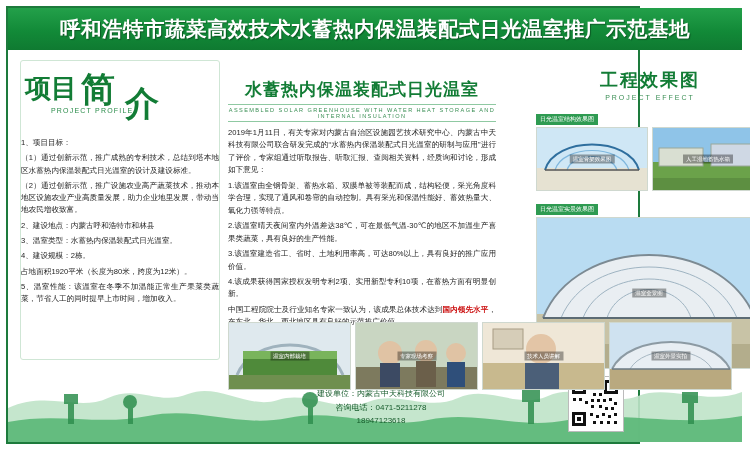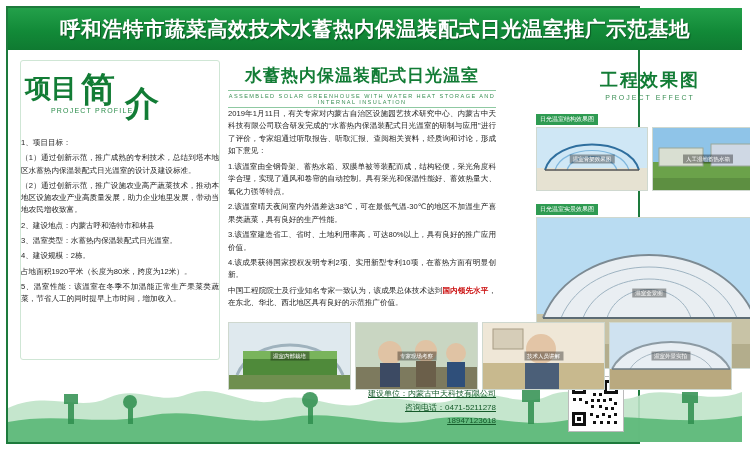--- a/index.html
+++ b/index.html
@@ -13,42 +13,42 @@
           background:linear-gradient(180deg,#23a04a 0%,#128a38 55%,#0f7a31 100%);
           display:flex;align-items:center;justify-content:center;}
   .header-title{color:#ffffff;font-size:20.5px;font-weight:bold;letter-spacing:0.5px;
                 text-shadow:1px 1px 1px rgba(0,0,0,.35);white-space:nowrap;}
 
   
   .hills{position:absolute;left:8px;bottom:8px;width:734px;height:92px;overflow:hidden;}
   .hills svg{display:block;}
 
   
-  .footer{position:absolute;right:150px;bottom:22px;width:230px;text-align:right;color:#155a2a;font-size:8px;line-height:1.7;text-decoration:underline;}
+  .footer{position:absolute;right:150px;bottom:22px;width:230px;text-align:center;color:#155a2a;font-size:8px;line-height:1.7;}
   .footer div{white-space:nowrap;}
   .qr{position:absolute;right:22px;bottom:18px;width:54px;height:54px;background:#ffffff;border:1px solid #bbb;}
   .qr svg{display:block;}
 
   
   .left-panel{position:absolute;left:20px;top:60px;width:200px;height:300px;
               background:#ffffff;border:1px solid #cfe6d5;border-radius:3px;padding:6px 0;box-sizing:border-box;}
   .pp-title{position:relative;height:56px;}
   .pp-x{position:absolute;left:4px;top:4px;font-size:26px;font-weight:bold;color:#127c35;}
   .pp-jian{position:absolute;left:60px;top:0px;font-size:34px;font-weight:bold;color:#127c35;}
   .pp-jie{position:absolute;left:104px;top:14px;font-size:34px;font-weight:bold;color:#127c35;}
   .pp-en{position:absolute;left:30px;top:40px;font-size:7px;letter-spacing:1.2px;color:#2a8c4a;}
   .pp-body{font-size:7.6px;line-height:1.62;color:#1d1d1d;margin-top:14px;}
   .pp-body p{margin:0 0 3px 0;text-align:justify;}
 
   
   .mid-panel{position:absolute;left:228px;top:60px;width:268px;height:300px;background:#ffffff;}
-  .mid-title{font-size:17px;font-weight:bold;color:#127c35;text-align:center;letter-spacing:1px;margin-top:4px;}
+  .mid-title{font-size:17px;font-weight:bold;color:#127c35;text-align:center;letter-spacing:1px;margin-top:18px;}
   .mid-sub{font-size:5.6px;letter-spacing:1.4px;color:#3b8f55;text-align:center;margin-top:3px;
            border-top:1px solid #8fc9a2;border-bottom:1px solid #8fc9a2;padding:2px 0;}
-  .mid-body{font-size:7.6px;line-height:1.64;color:#1d1d1d;text-align:justify;}
+  .mid-body{font-size:7.6px;line-height:1.64;color:#1d1d1d;margin-top:5px;text-align:justify;}
   .mid-body p{margin:0 0 3px 0;}
   .redtext{color:#cc1111;font-weight:bold;}
 
   
   .right-panel{position:absolute;left:504px;top:60px;width:228px;height:300px;padding-left:32px;}
   .rp-title{font-size:18px;font-weight:bold;color:#127c35;text-align:center;letter-spacing:2px;margin-top:8px;}
   .rp-en{font-size:7px;letter-spacing:2px;color:#3b8f55;text-align:center;margin-top:2px;}
   .photo-block{position:relative;margin-top:6px;}
   .photo-cap{font-size:6px;color:#ffffff;background:#2f9b52;display:inline-block;padding:1px 4px;}
   .photo-row{display:flex;gap:4px;margin-top:2px;}

